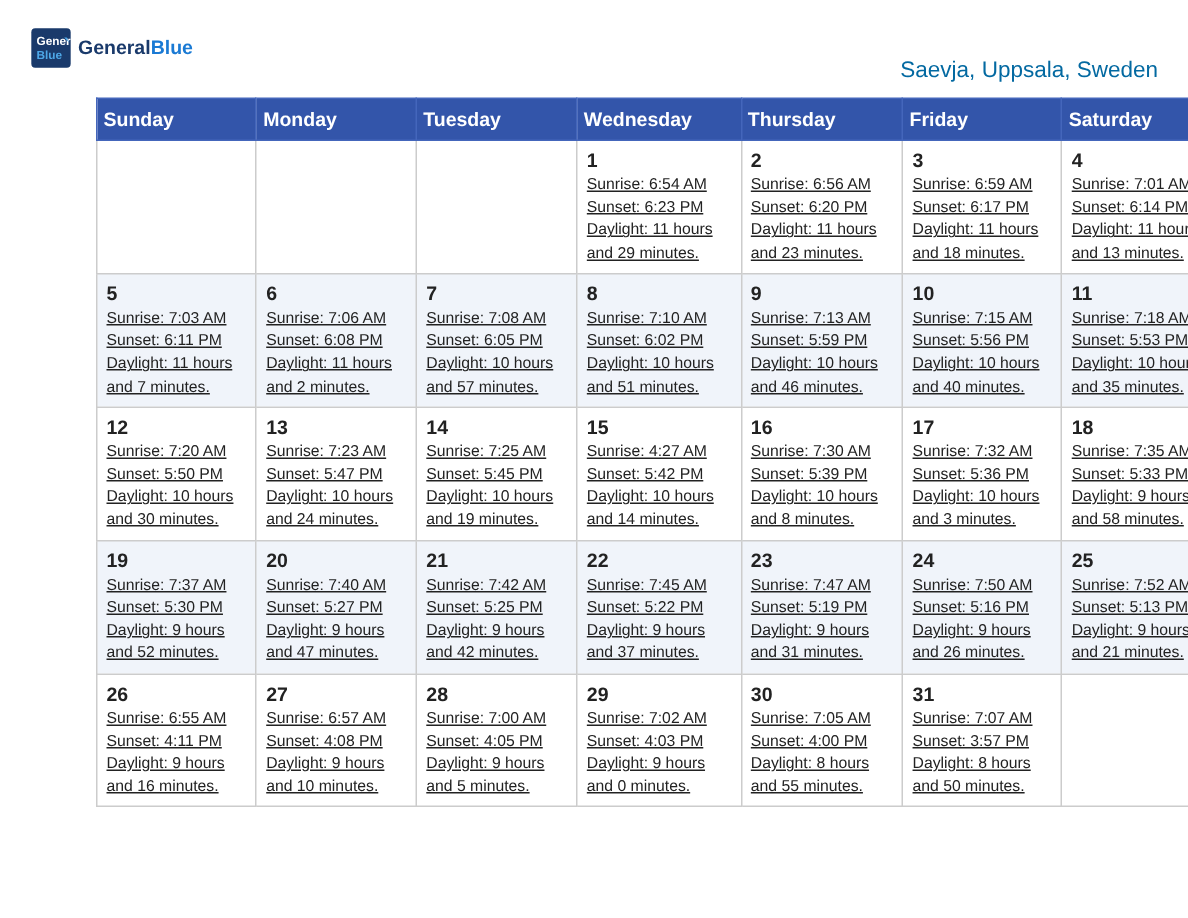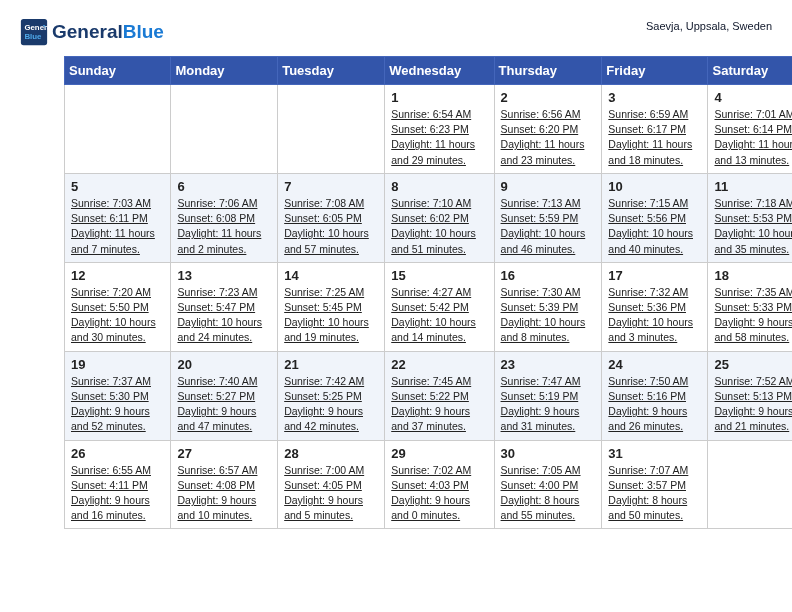--- a/index.html
+++ b/index.html
@@ -20,43 +20,43 @@
       justify-content: space-between;
       align-items: flex-start;
       margin-bottom: 10px;
     }
     .logo {
       display: flex;
       align-items: center;
       gap: 4px;
     }
     .logo-text {
-      font-size: 19px;
+      font-size: 13px;
       font-weight: bold;
       color: #1a3a6b;
       line-height: 1.1;
     }
     .logo-blue { color: #1a7ad4; }
     .logo-icon {
       width: 28px;
       height: 28px;
     }
     .title-block {
       text-align: right;
     }
     .month-title {
       font-size: 34px;
       font-weight: bold;
       color: #222;
       line-height: 1.1;
     }
     .subtitle {
-      font-size: 11px;
-      color: #0f172a;
-      margin-top: 2px;
+      font-size: 15px;
+      color: #0369a1;
+      margin-top: 20px;
     }
     .calendar {
       width: 100%;
       border-collapse: collapse;
       border: 1px solid #bbb;
       margin-left: 44px;
     }
     .calendar th {
       background: #3355aa;
       color: #fff;

